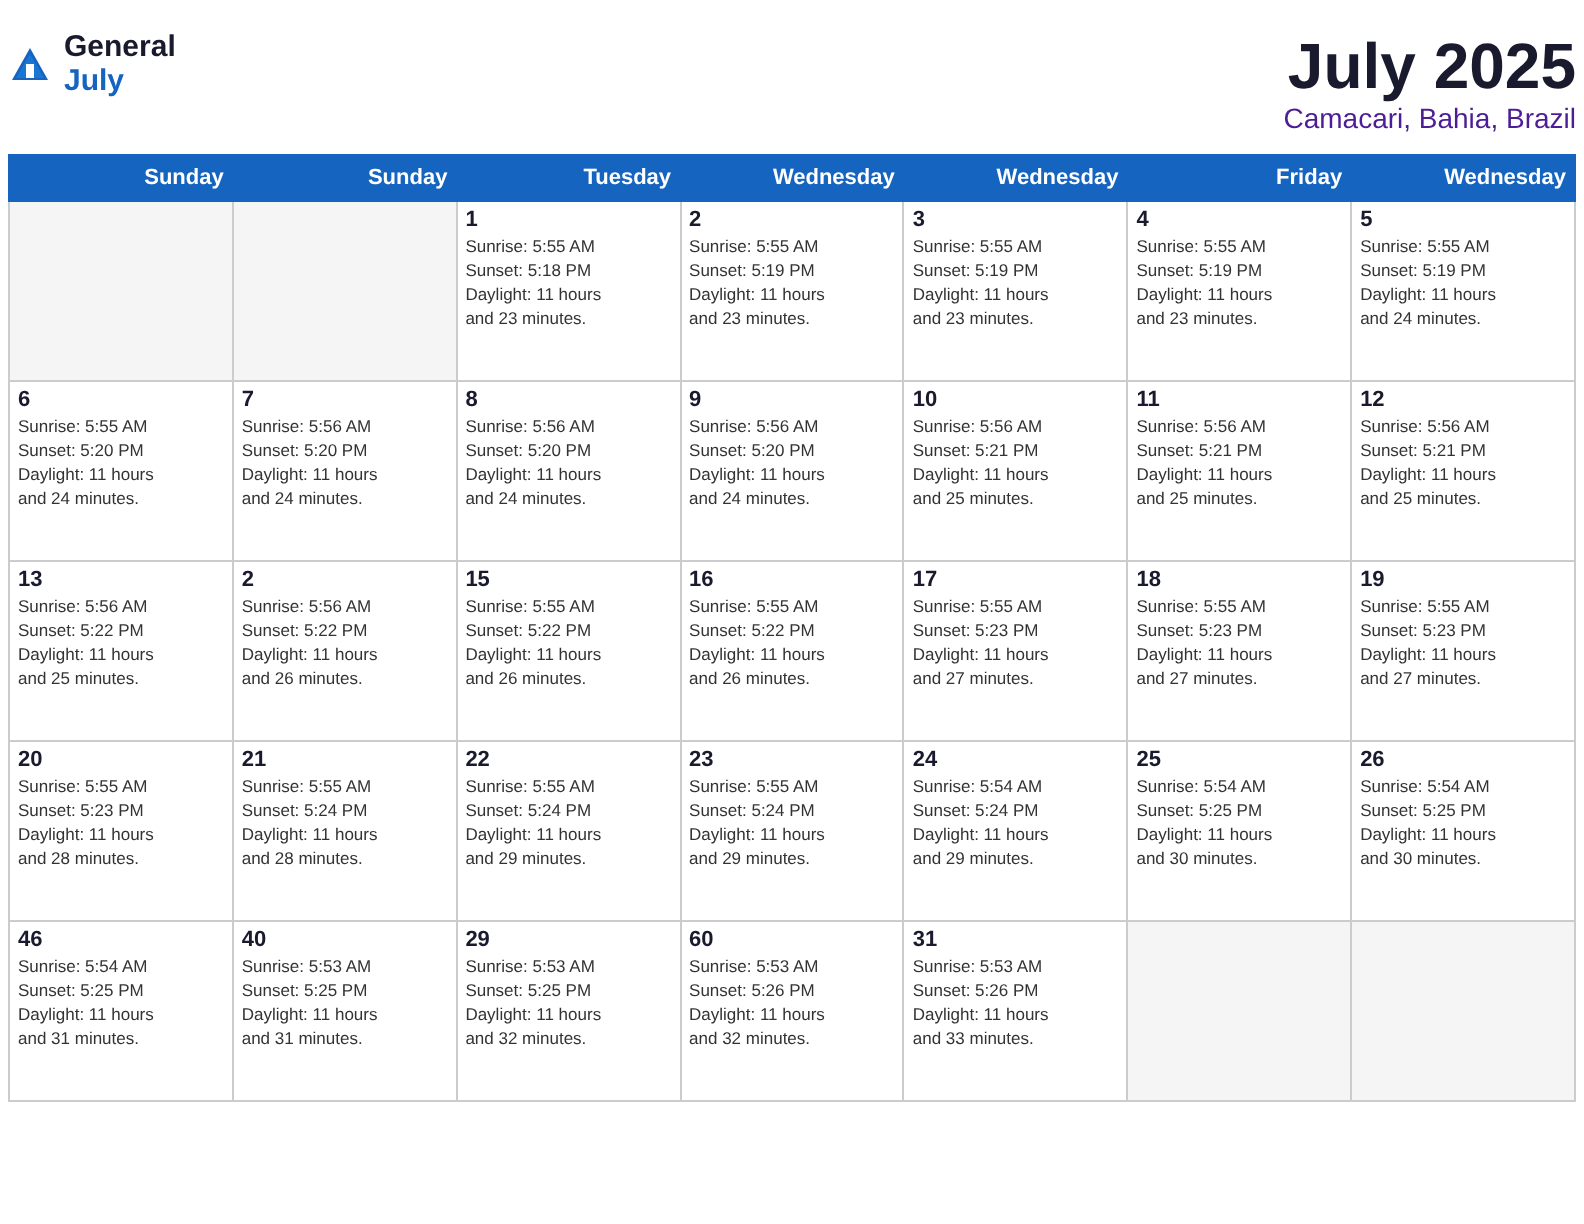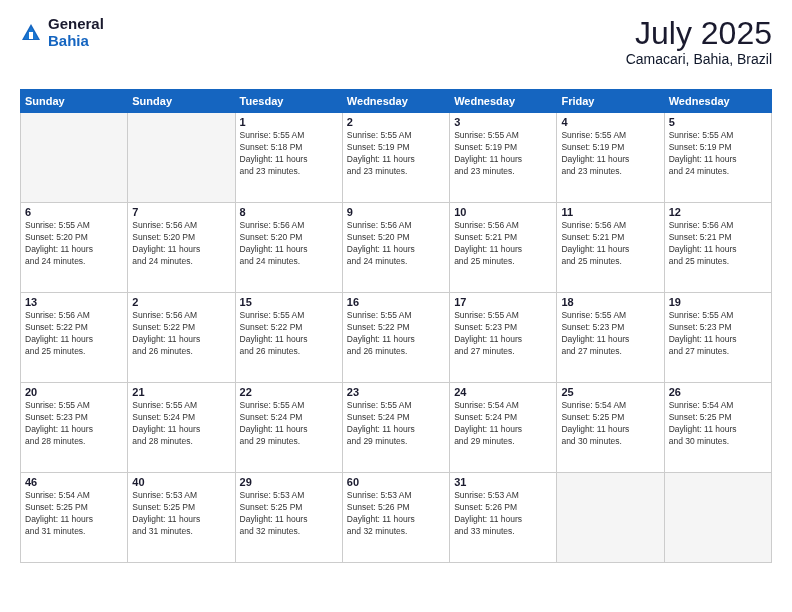--- a/index.html
+++ b/index.html
@@ -6,24 +6,23 @@
     body {
       width: 792px;
       height: 612px;
       font-family: Arial, sans-serif;
       background: #fff;
       overflow: hidden;
     }
     .page {
       width: 792px;
       height: 464px;
-      padding: 16px 20px;
+      padding: 16px 4px;
       display: flex;
       flex-direction: column;
-      gap: 12px;
     }
     .header {
       display: flex;
       justify-content: space-between;
       align-items: flex-start;
       margin-bottom: 10px;
     }
     .logo {
       display: flex;
       align-items: center;
@@ -47,43 +46,43 @@
     .logo-icon {
       width: 22px;
       height: 22px;
       margin-right: 2px;
     }
     .title-block {
       text-align: right;
     }
     .month-year {
       font-size: 32px;
-      font-weight: normal;
+      font-weight: bold;
       color: #1a1a2e;
       line-height: 1.1;
     }
     .location {
       font-size: 14px;
-      color: #0f172a;
+      color: #4c1d95;
     }
     .calendar {
       flex: 1;
       border: 1px solid #ccc;
       border-collapse: collapse;
       width: 100%;
       table-layout: fixed;
     }
     .calendar th {
       background: #1565c0;
       color: #fff;
       font-size: 11px;
       font-weight: bold;
       padding: 5px 4px;
       border: 1px solid #1565c0;
-      text-align: left;
+      text-align: right;
     }
     .calendar td {
       border: 1px solid #ccc;
       vertical-align: top;
       padding: 3px 4px;
       font-size: 9px;
       color: #333;
       background: #fff;
       height: 90px;
     }
@@ -109,21 +108,21 @@
 <div class="page">
   <div class="header">
     <div class="logo">
       <svg class="logo-icon" viewBox="0 0 22 22">
         <polygon points="11,2 20,18 2,18" fill="#1565c0"></polygon>
         <polygon points="11,5 18,17 4,17" fill="#1976d2"></polygon>
         <rect x="9" y="10" width="4" height="7" fill="#fff"></rect>
       </svg>
       <div class="logo-text">
         <span class="logo-general">General</span>
-        <span class="logo-blue">Bahia</span>
+        <span class="logo-blue">July</span>
       </div>
     </div>
     <div class="title-block">
       <div class="month-year">July 2025</div>
       <div class="location">Camacari, Bahia, Brazil</div>
     </div>
   </div>
 
   <table class="calendar">
     <thead>

